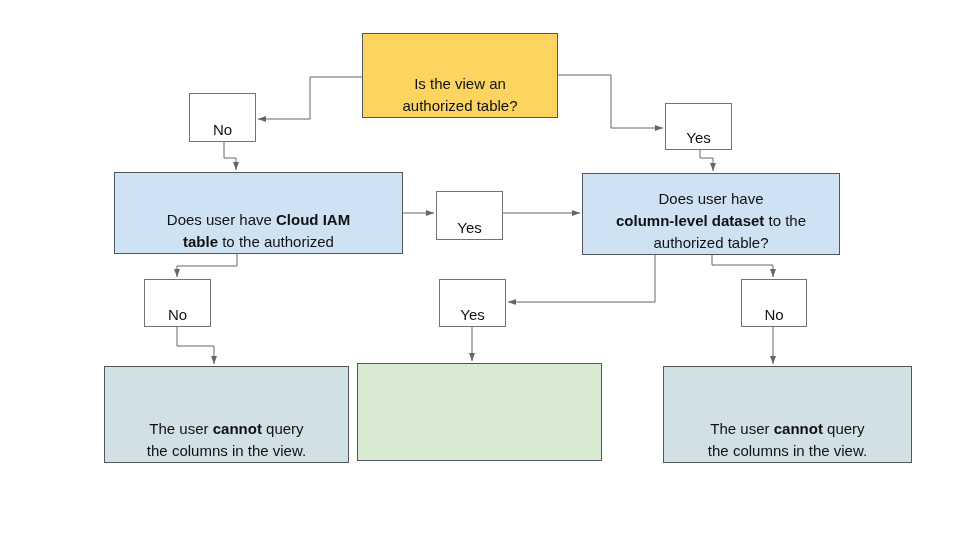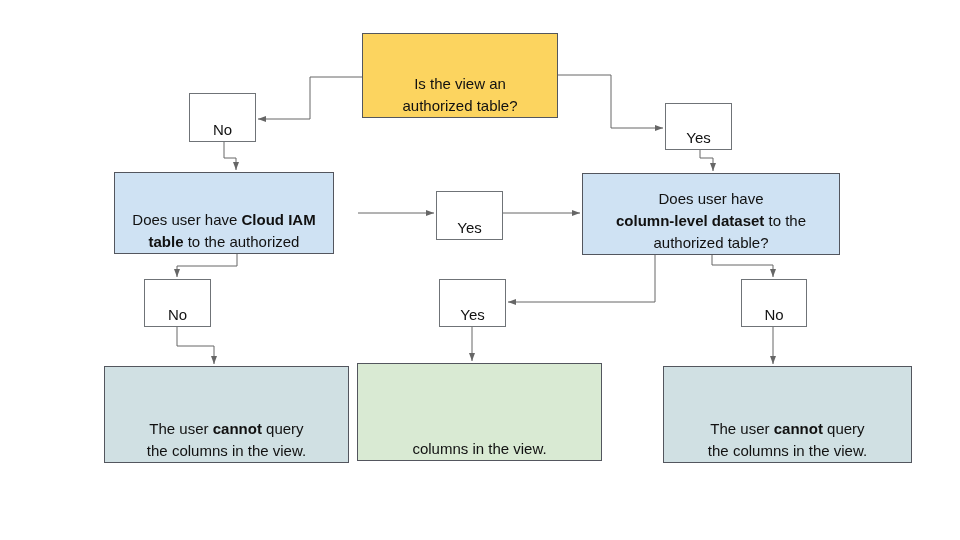--- a/index.html
+++ b/index.html
@@ -34,21 +34,21 @@
 
   .fill-yellow { background: var(--yellow, #fcd45f); }
   .fill-blue   { background: var(--blue, #cfe2f3); }
   .fill-cyan   { background: var(--cyanGray, #d0e0e3); margin-left: 12px; }
   .fill-green  { background: var(--green, #d9ead3); }
 
   
   .n-authorized   { left: 362px; top:  33px; width: 196px; height: 85px; }
   .n-no-top       { left: 189px; top:  93px; width:  67px; height: 49px; }
   .n-yes-top      { left: 665px; top: 103px; width:  67px; height: 47px; }
-  .n-iam          { left: 114px; top: 172px; width: 220px; height: 82px; }
+  .n-iam          { left: 114px; top: 172px; width: 289px; height: 82px; }
   .n-yes-mid      { left: 436px; top: 191px; width:  67px; height: 49px; }
   .n-col          { left: 582px; top: 173px; width: 258px; height: 82px; }
   .n-no-left      { left: 144px; top: 279px; width:  67px; height: 48px; }
   .n-yes-bottom   { left: 439px; top: 279px; width:  67px; height: 48px; }
   .n-no-right     { left: 741px; top: 279px; width:  66px; height: 48px; }
   .n-result-left  { left:  92px; top: 366px; width: 245px; height: 97px; }
   .n-result-mid   { left: 357px; top: 363px; width: 245px; height: 98px; }
   .n-result-right { left: 651px; top: 366px; width: 249px; height: 97px; }
 </style>
 </head>
@@ -112,20 +112,20 @@
 
   <div class="node small n-no-right">
     <span><span>No</span></span>
   </div>
 
   <div class="node colored fill-cyan n-result-left">
     <span><span>The user </span><b>cannot</b><span> query</span><br><span>the columns in the view.</span></span>
   </div>
 
   <div class="node colored fill-green n-result-mid">
-    <span><br><span>columns in the view.</span></span>
+    <span><br></span>
   </div>
 
   <div class="node colored fill-cyan n-result-right">
     <span><span>The user </span><b>cannot</b><span> query</span><br><span>the columns in the view.</span></span>
   </div>
 
 </div>
 
 </body></html>

